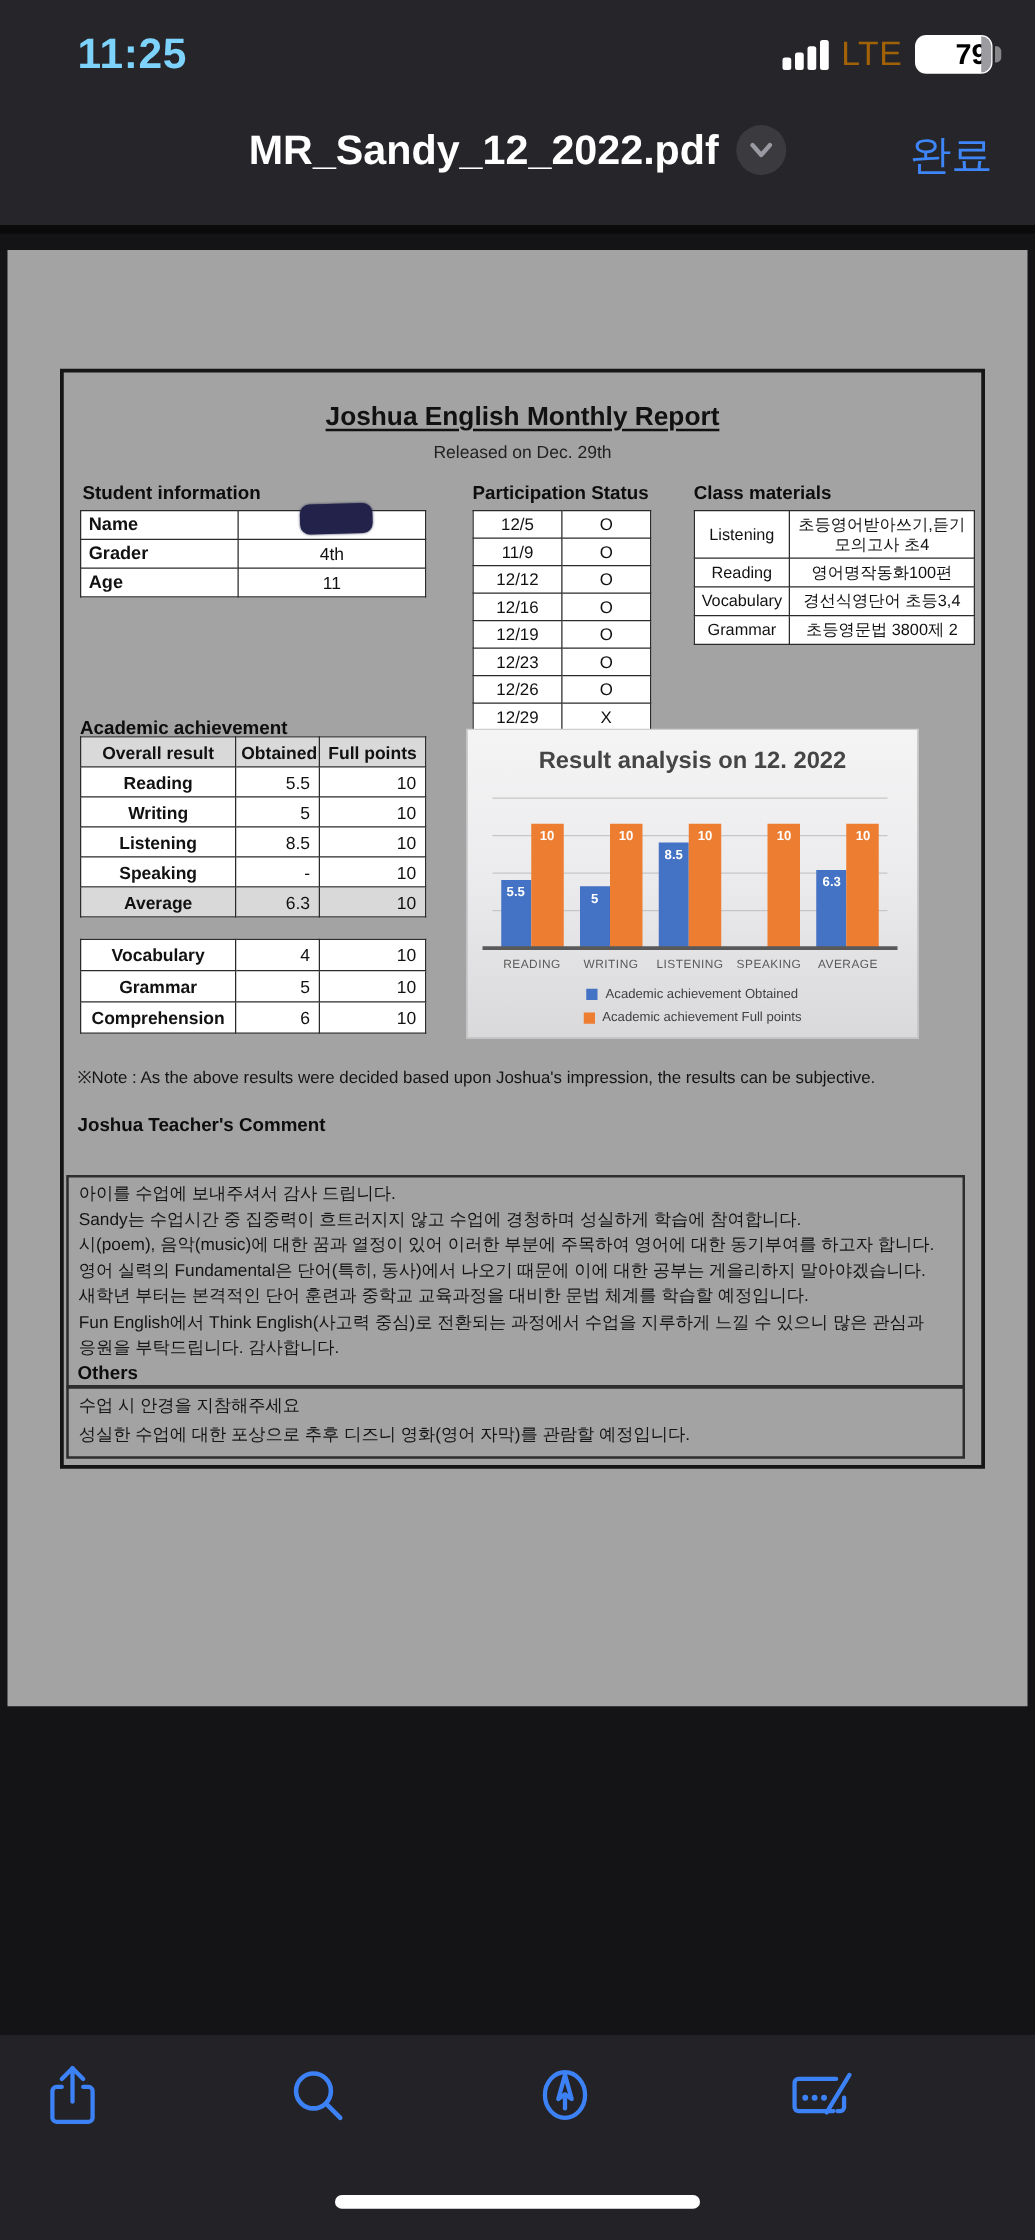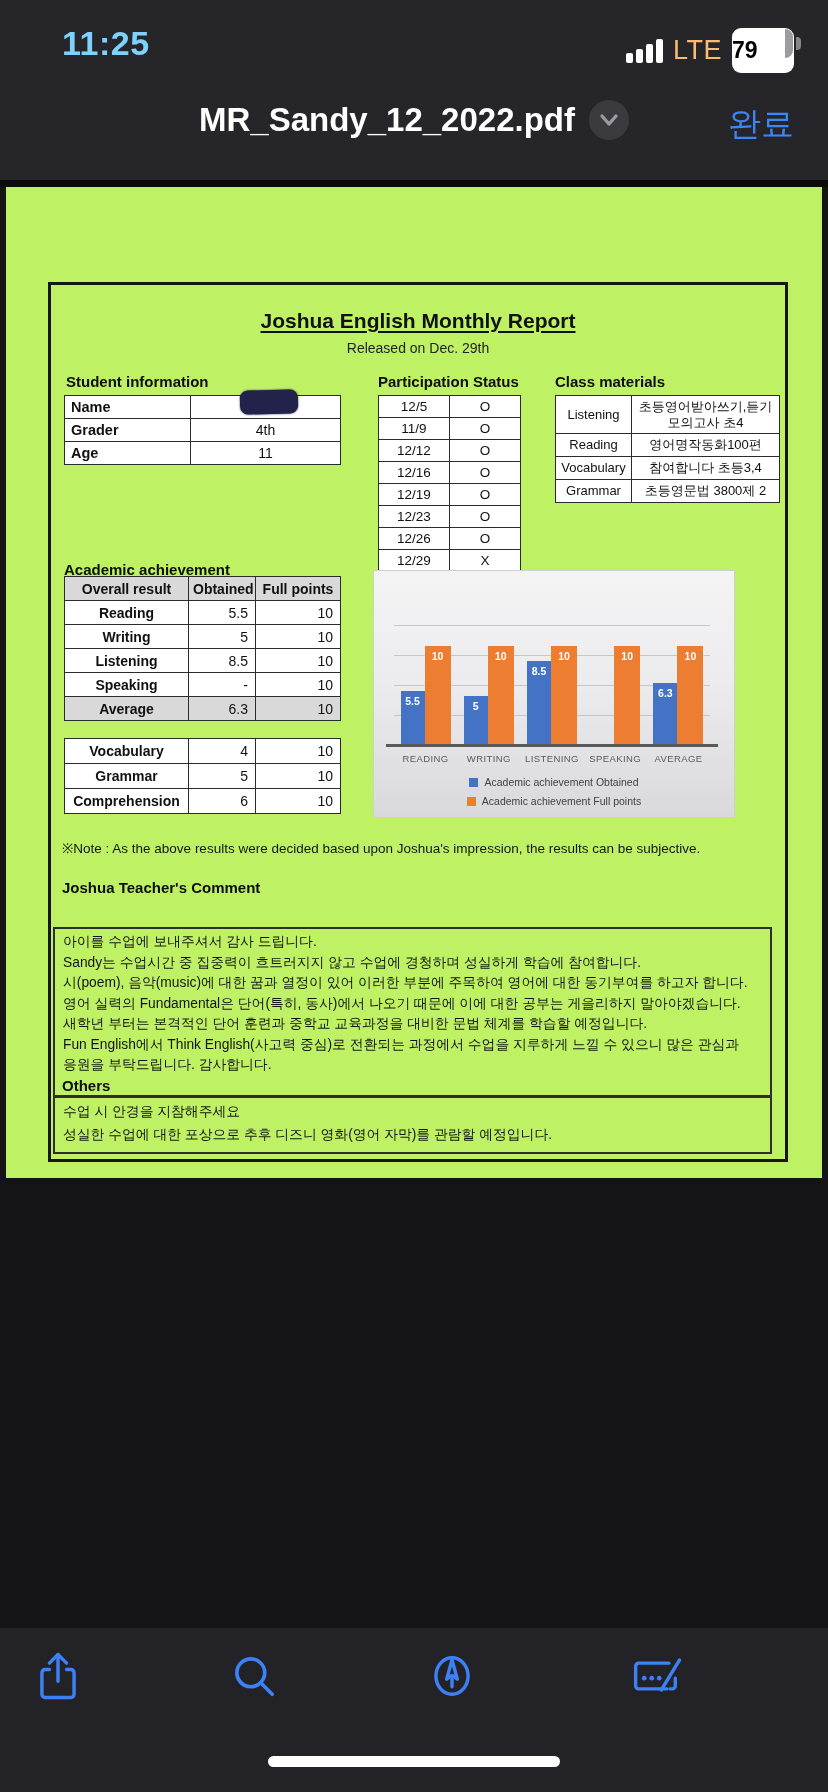--- a/index.html
+++ b/index.html
@@ -7,35 +7,35 @@
   .phone{position:relative;width:828px;height:1792px;background:#141416;overflow:hidden;margin:0 auto;}
 
   
   .topband{position:absolute;left:0;top:0;width:828px;height:182px;background:#26262a;}
   .time{position:absolute;left:62px;top:24px;font-size:34px;font-weight:700;color:#7dd3fc;letter-spacing:.5px;}
   .status-right{position:absolute;right:34px;top:28px;display:flex;align-items:center;gap:10px;}
   .signal{display:flex;align-items:flex-end;gap:3px;height:24px;}
   .signal i{display:block;width:7px;background:#fff;border-radius:2px;}
   .signal i:nth-child(1){height:10px}.signal i:nth-child(2){height:14px}
   .signal i:nth-child(3){height:19px}.signal i:nth-child(4){height:24px}
-  .lte{color:#fdba74;font-size:27px;font-weight:500;letter-spacing:.5px;}
-  .battery{position:relative;width:62px;height:45px;background:#fff;border-radius:9px;display:flex;align-items:center;justify-content:flex-start;}
+  .lte{color:#a16207;font-size:27px;font-weight:500;letter-spacing:.5px;}
+  .battery{position:relative;width:62px;height:31px;background:#fff;border-radius:9px;display:flex;align-items:center;justify-content:flex-end;}
   .batt-num{color:#000;font-size:23px;font-weight:700;padding-right:4px;}
   .batt-empty{position:absolute;right:1px;top:1px;width:8px;height:29px;background:#9b9ba0;border-radius:0 8px 8px 0;}
   .batt-nub{position:absolute;right:-7px;top:9px;width:5px;height:13px;background:rgba(255,255,255,.45);border-radius:0 4px 4px 0;}
 
   .nav-title-wrap{position:absolute;left:50%;transform:translateX(-50%);top:100px;display:flex;align-items:center;gap:14px;white-space:nowrap;}
   .nav-title{color:#fff;font-size:33px;font-weight:700;text-align:right;}
   .chevron-btn{width:40px;height:40px;border-radius:50%;background:#3a3a3f;border:none;display:flex;align-items:center;justify-content:center;padding:0;cursor:pointer;}
   .done-btn{position:absolute;right:34px;top:102px;background:none;border:none;color:#3e86f8;font-size:33px;font-weight:500;padding:0;cursor:pointer;}
   .gapstrip{position:absolute;left:0;top:180px;width:828px;height:7px;background:#0b0b0c;}
 
   
   .viewer{position:absolute;left:0;top:187px;width:828px;height:1441px;background:#141416;}
-  .page{position:absolute;left:6px;top:0;width:816px;height:991px;background:#bef264;color:#111;}
+  .page{position:absolute;left:6px;top:13px;width:816px;height:1165px;background:#a3a3a3;color:#111;}
   .frame{position:absolute;left:42px;top:95px;width:740px;height:880px;border:3px solid #161616;}
   .doc-title{position:absolute;left:42px;top:122px;width:740px;text-align:center;font-size:21px;font-weight:700;}
   .doc-title span{text-decoration:underline;text-decoration-thickness:2px;text-underline-offset:3px;}
   .doc-subtitle{position:absolute;left:42px;top:153px;width:740px;text-align:center;font-size:14px;color:#222;}
   .sec-heading{position:absolute;font-size:15px;font-weight:700;color:#0d0d0d;white-space:nowrap;}
   .h-student{left:60px;top:186px;} .h-part{left:372px;top:186px;} .h-class{left:549px;top:186px;}
   .h-acad{left:58px;top:374px;} .h-comment{left:56px;top:692px;} .h-others{left:56px;top:890px;}
 
   table.tbl{position:absolute;border-collapse:collapse;table-layout:fixed;background:#fff;}
   .tbl td,.tbl th{border:1.6px solid #2b2b2b;padding:0 4px;overflow:hidden;}
@@ -200,21 +200,21 @@
             <tr class="dbl">
               <td>Listening</td>
               <td>초등영어받아쓰기,듣기 모의고사 초4</td>
             </tr>
             <tr>
               <td>Reading</td>
               <td>영어명작동화100편</td>
             </tr>
             <tr>
               <td>Vocabulary</td>
-              <td>참여합니다 초등3,4</td>
+              <td>경선식영단어 초등3,4</td>
             </tr>
             <tr>
               <td>Grammar</td>
               <td>초등영문법 3800제 2</td>
             </tr>
           </tbody>
       </table>
 
       <div class="sec-heading h-acad">Academic achievement</div>
       <table class="tbl acad-tbl">
@@ -277,20 +277,21 @@
             </tr>
             <tr>
               <td>Comprehension</td>
               <td class="num">6</td>
               <td class="num">10</td>
             </tr>
           </tbody>
       </table>
 
       <div class="chart">
+        <div class="chart-title">Result analysis on 12. 2022</div>
         <div class="plot">
           <div class="gridline" style="bottom:30px"></div>
           <div class="gridline" style="bottom:60px"></div>
           <div class="gridline" style="bottom:90px"></div>
           <div class="gridline" style="bottom:120px"></div>
           <div class="bars">
               <div class="bar-group">
                 <div class="bar" style="width: 24px; height: 55px; background: rgb(68, 114, 196);">
                   <span class="blabel">5.5</span>
                 </div>

